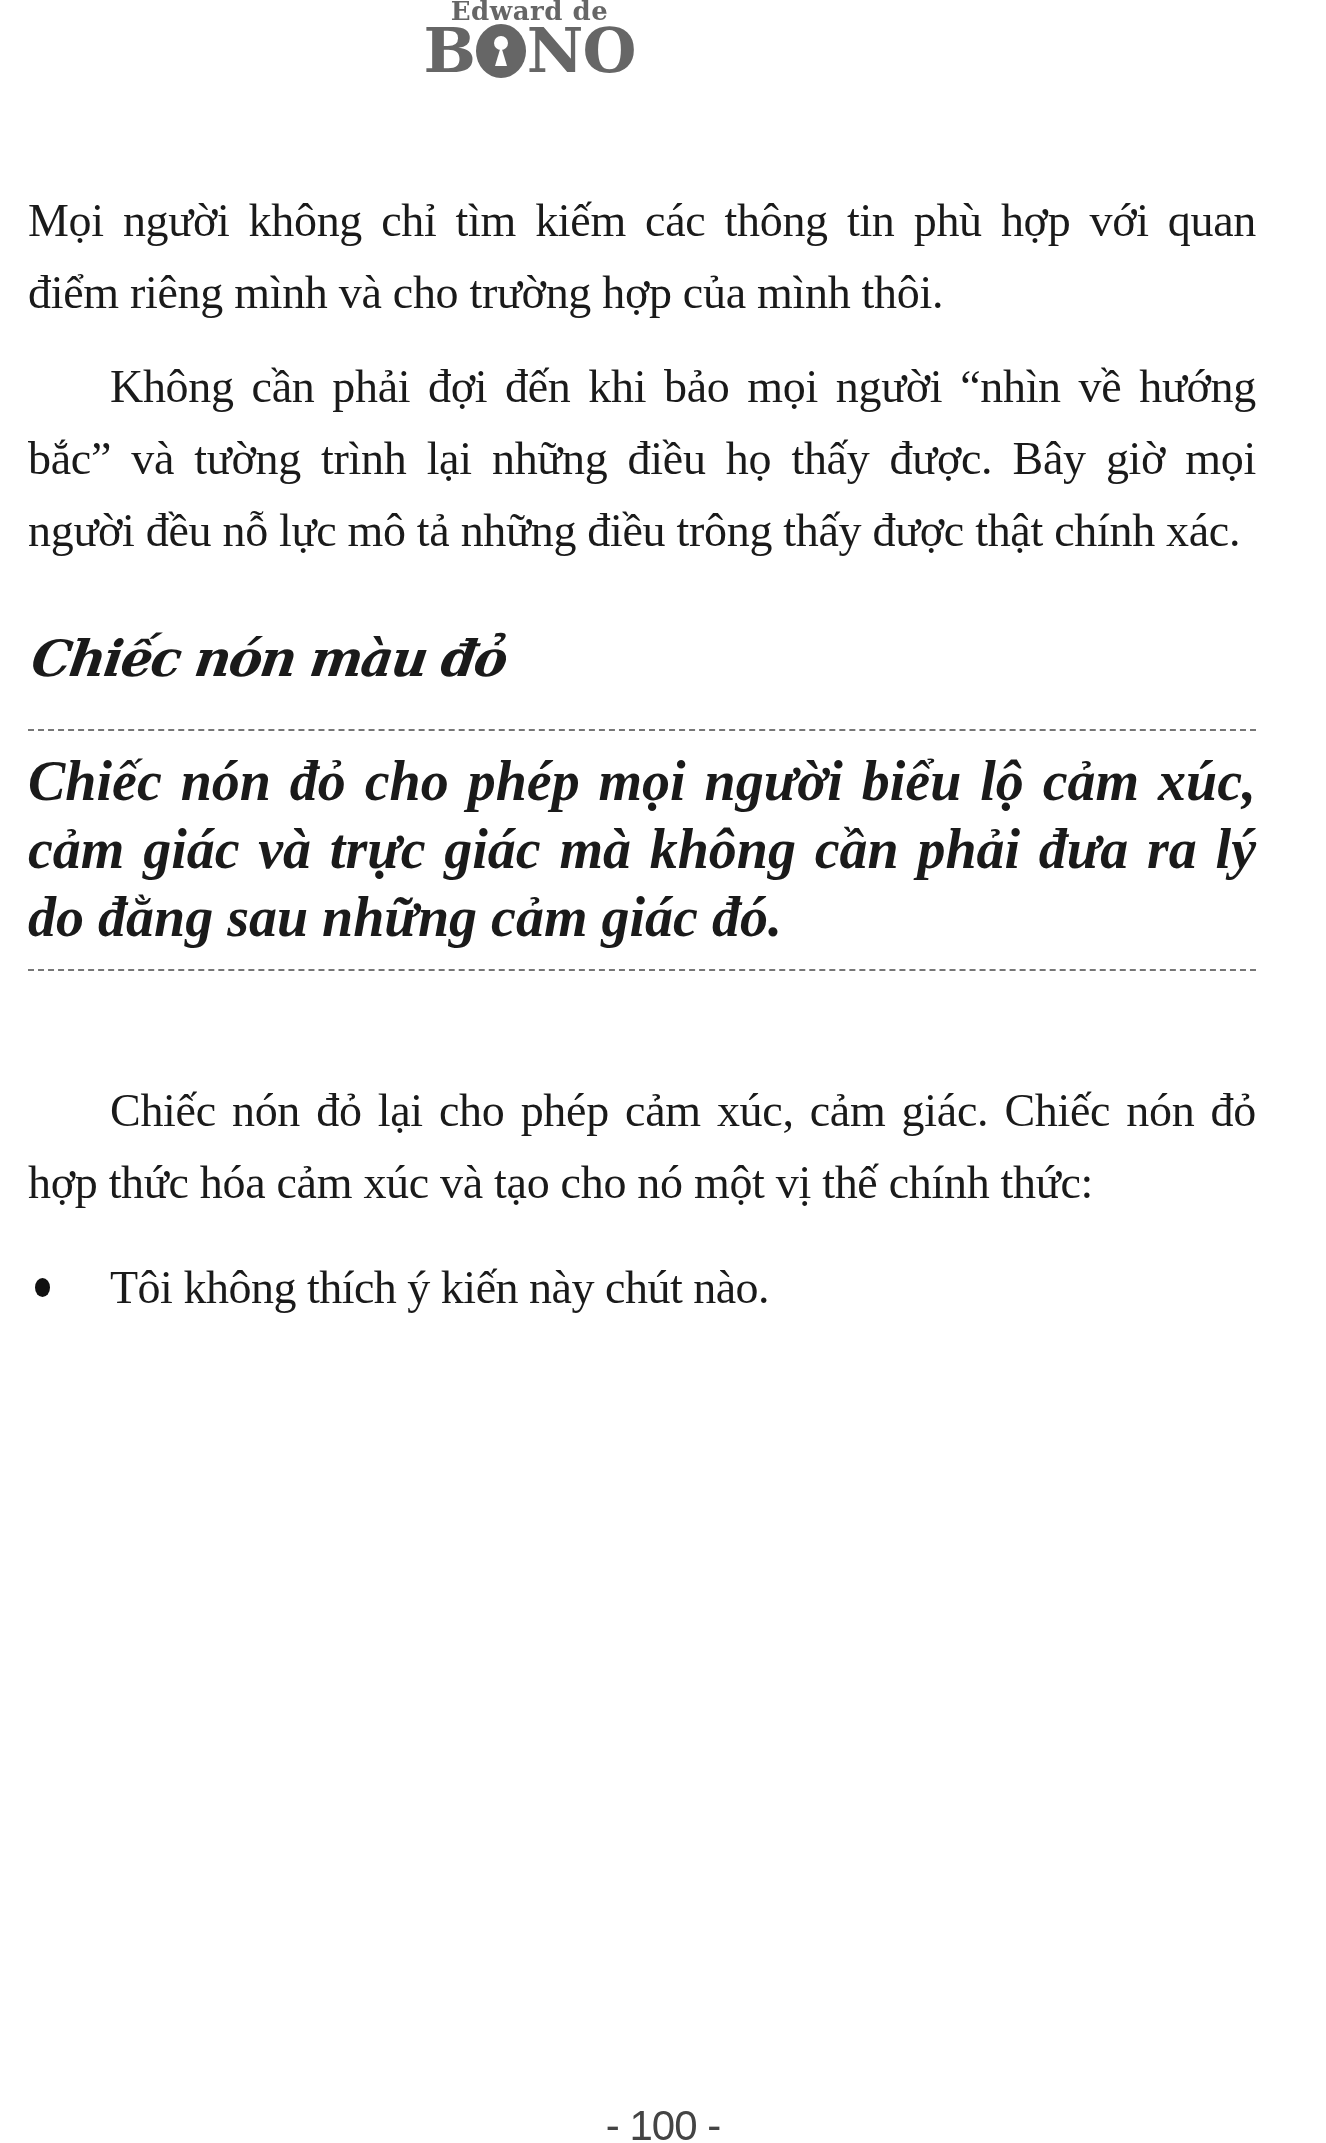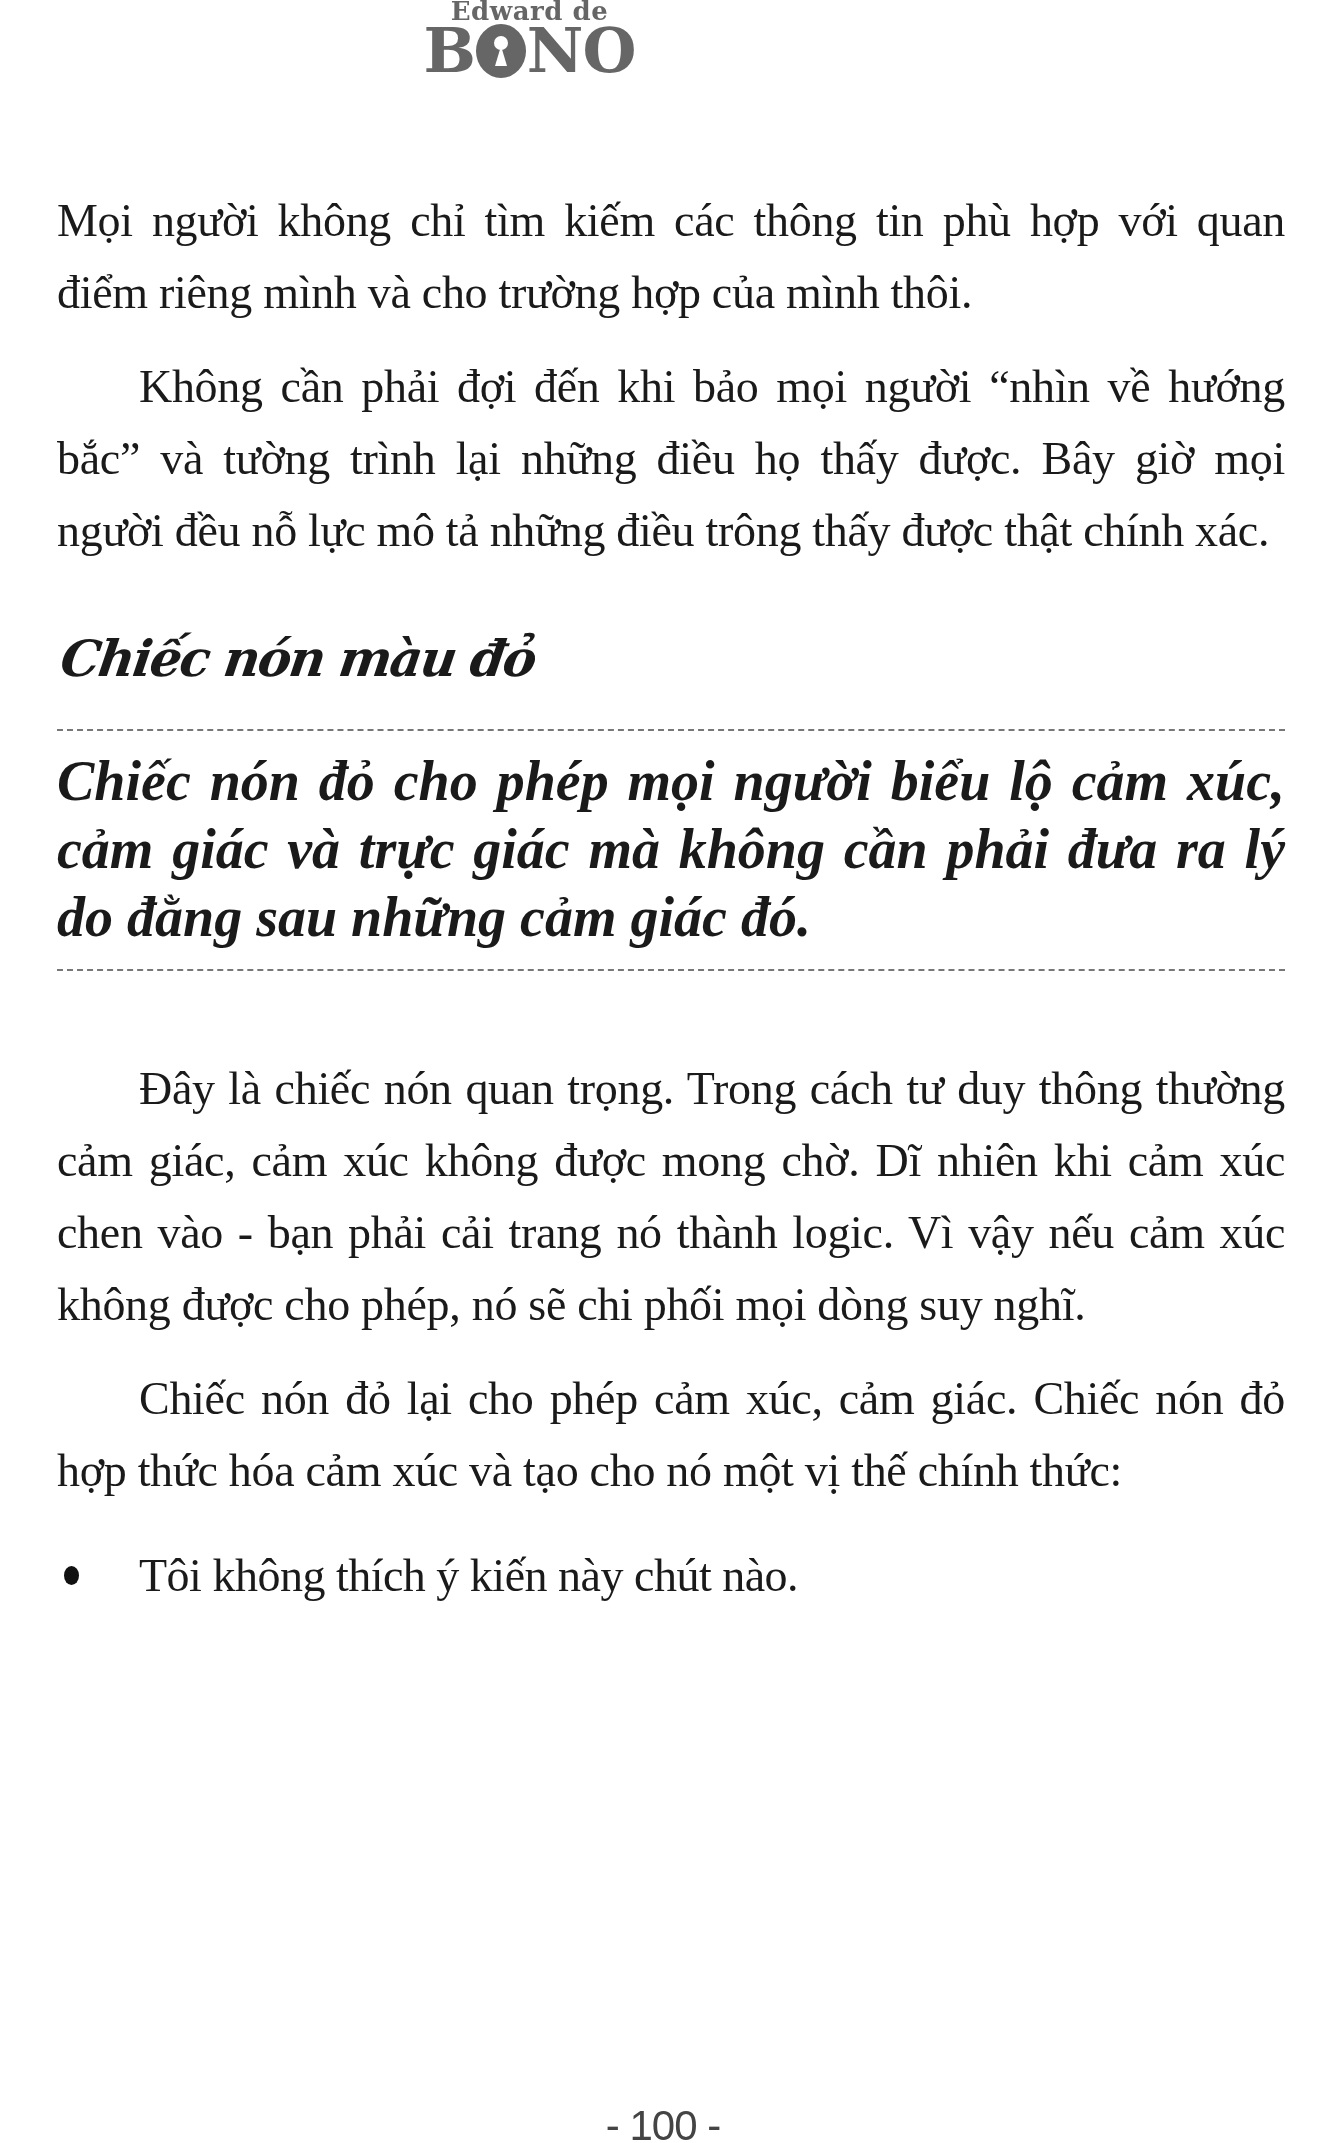--- a/index.html
+++ b/index.html
@@ -66,21 +66,21 @@
       left: 19px;
       top: 22px;
       width: 0;
       height: 0;
       border-left: 6px solid transparent;
       border-right: 6px solid transparent;
       border-bottom: 20px solid #ffffff;
     }
     .content {
       position: absolute;
-      left: 57px;
+      left: 28px;
       width: 1228px;
       top: 185px;
     }
     p.body {
       margin: 0;
       font-size: 46px;
       line-height: 72px;
       text-align: justify;
       text-align-last: left;
       letter-spacing: -0.3px;
@@ -169,21 +169,20 @@
   <div>
     <h2 class="section-title">Chiếc nón màu đỏ</h2>
   </div>
 
   <div class="callout">
     <p>Chiếc nón đỏ cho phép mọi người biểu lộ cảm xúc, cảm giác và trực giác mà không cần phải đưa ra lý do đằng sau những cảm giác đó.</p>
   </div>
 
   <div class="after-callout"></div>
   <div class="gap"></div>
-  <p class="body indent">Đây là chiếc nón quan trọng. Trong cách tư duy thông thường cảm giác, cảm xúc không được mong chờ. Dĩ nhiên khi cảm xúc chen vào - bạn phải cải trang nó thành logic. Vì vậy nếu cảm xúc không được cho phép, nó sẽ chi phối mọi dòng suy nghĩ.</p>
   <div class="gap"></div>
   <p class="body indent">Chiếc nón đỏ lại cho phép cảm xúc, cảm giác. Chiếc nón đỏ hợp thức hóa cảm xúc và tạo cho nó một vị thế chính thức:</p>
 
   <ul class="bullets">
     <li>
       <span class="bullet-dot"></span>
       <span class="bullet-text">Tôi không thích ý kiến này chút nào.</span>
     </li>
   </ul>
 </div>

